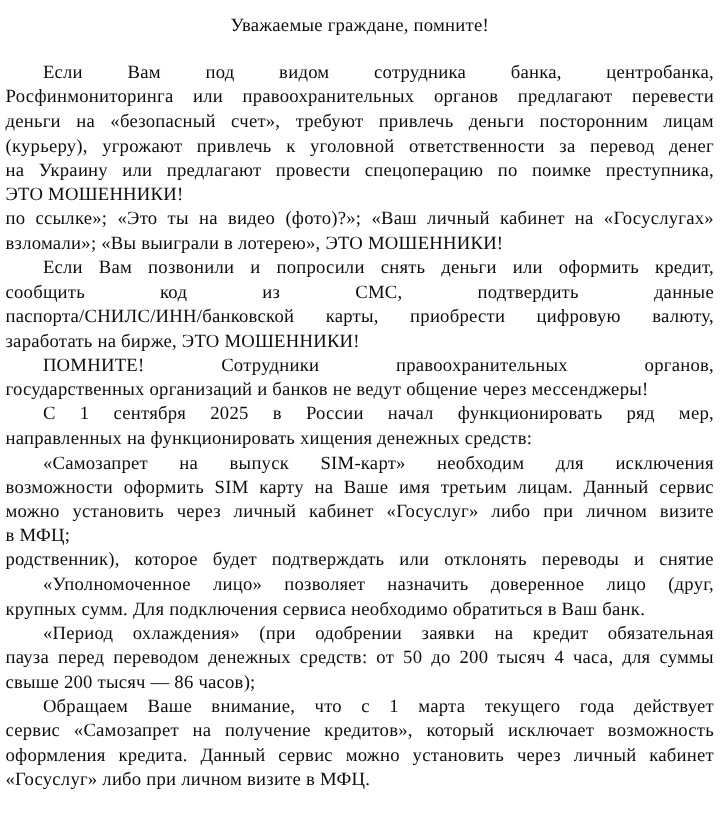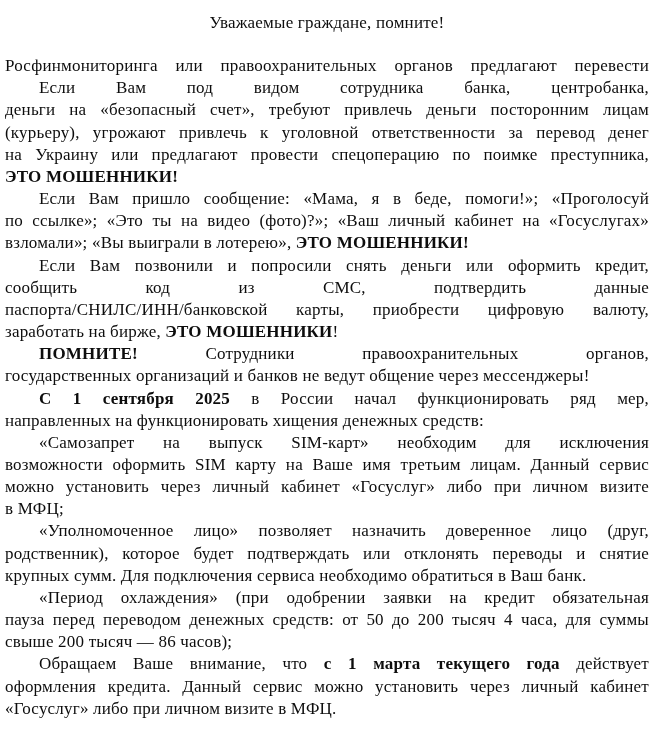--- a/index.html
+++ b/index.html
@@ -24,38 +24,37 @@
     text-align: center;
     margin: 0 0 21px 0;
   }
   .para { margin: 0; }
   .line {
     text-align: justify;
     text-align-last: justify;
   }
   .line.indent { text-indent: 34px; }
   .line.last { text-align-last: left; }
-  .seg.bold { font-weight: bold; }
+  .seg.bold { font-weight: normal; }
 </style>
 </head>
 <body>
 
 <div class="page">
   <div class="title">Уважаемые граждане, помните!</div>
   <div>
       <div class="para">
+        <div class="line indent"><span class="seg">Если Вам под видом сотрудника банка, центробанка,</span></div>
         <div class="line"><span class="seg">Росфинмониторинга или правоохранительных органов предлагают перевести</span></div>
-        <div class="line indent"><span class="seg">Если Вам под видом сотрудника банка, центробанка,</span></div>
         <div class="line"><span class="seg">деньги на «безопасный счет», требуют привлечь деньги посторонним лицам</span></div>
         <div class="line"><span class="seg">(курьеру), угрожают привлечь к уголовной ответственности за перевод денег</span></div>
         <div class="line"><span class="seg">на Украину или предлагают провести спецоперацию по поимке преступника,</span></div>
         <div class="line last"><span class="seg bold">ЭТО МОШЕННИКИ!</span></div>
       </div>
       <div class="para">
-        <div class="line indent"><span class="seg">Если Вам пришло сообщение: «Мама, я в беде, помоги!»; «Проголосуй</span></div>
         <div class="line"><span class="seg">по ссылке»; «Это ты на видео (фото)?»; «Ваш личный кабинет на «Госуслугах»</span></div>
         <div class="line last"><span class="seg">взломали»; «Вы выиграли в лотерею», </span><span class="seg bold">ЭТО МОШЕННИКИ!</span></div>
       </div>
       <div class="para">
         <div class="line indent"><span class="seg">Если Вам позвонили и попросили снять деньги или оформить кредит,</span></div>
         <div class="line"><span class="seg">сообщить код из СМС, подтвердить данные</span></div>
         <div class="line"><span class="seg">паспорта/СНИЛС/ИНН/банковской карты, приобрести цифровую валюту,</span></div>
         <div class="line last"><span class="seg">заработать на бирже, </span><span class="seg bold">ЭТО МОШЕННИКИ</span><span class="seg">!</span></div>
       </div>
       <div class="para">
@@ -66,28 +65,29 @@
         <div class="line indent"><span class="seg bold">С 1 сентября 2025</span><span class="seg"> в России начал функционировать ряд мер,</span></div>
         <div class="line last"><span class="seg">направленных на функционировать хищения денежных средств:</span></div>
       </div>
       <div class="para">
         <div class="line indent"><span class="seg">«Самозапрет на выпуск SIM-карт» необходим для исключения</span></div>
         <div class="line"><span class="seg">возможности оформить SIM карту на Ваше имя третьим лицам. Данный сервис</span></div>
         <div class="line"><span class="seg">можно установить через личный кабинет «Госуслуг» либо при личном визите</span></div>
         <div class="line last"><span class="seg">в МФЦ;</span></div>
       </div>
       <div class="para">
+        <div class="line"><span class="seg">родственник), которое будет подтверждать или отклонять переводы и снятие</span></div>
         <div class="line indent"><span class="seg">«Уполномоченное лицо» позволяет назначить доверенное лицо (друг,</span></div>
-        <div class="line"><span class="seg">родственник), которое будет подтверждать или отклонять переводы и снятие</span></div>
         <div class="line last"><span class="seg">крупных сумм. Для подключения сервиса необходимо обратиться в Ваш банк.</span></div>
       </div>
       <div class="para">
         <div class="line indent"><span class="seg">«Период охлаждения» (при одобрении заявки на кредит обязательная</span></div>
         <div class="line"><span class="seg">пауза перед переводом денежных средств: от 50 до 200 тысяч 4 часа, для суммы</span></div>
         <div class="line last"><span class="seg">свыше 200 тысяч — 86 часов);</span></div>
       </div>
       <div class="para">
         <div class="line indent"><span class="seg">Обращаем Ваше внимание, что </span><span class="seg bold">с 1 марта текущего года</span><span class="seg"> действует</span></div>
+        <div class="line"><span class="seg">сервис «Самозапрет на получение кредитов», который исключает возможность</span></div>
         <div class="line"><span class="seg">оформления кредита. Данный сервис можно установить через личный кабинет</span></div>
         <div class="line last"><span class="seg">«Госуслуг» либо при личном визите в МФЦ.</span></div>
       </div>
     </div>
 </div>
 
 </body></html>

